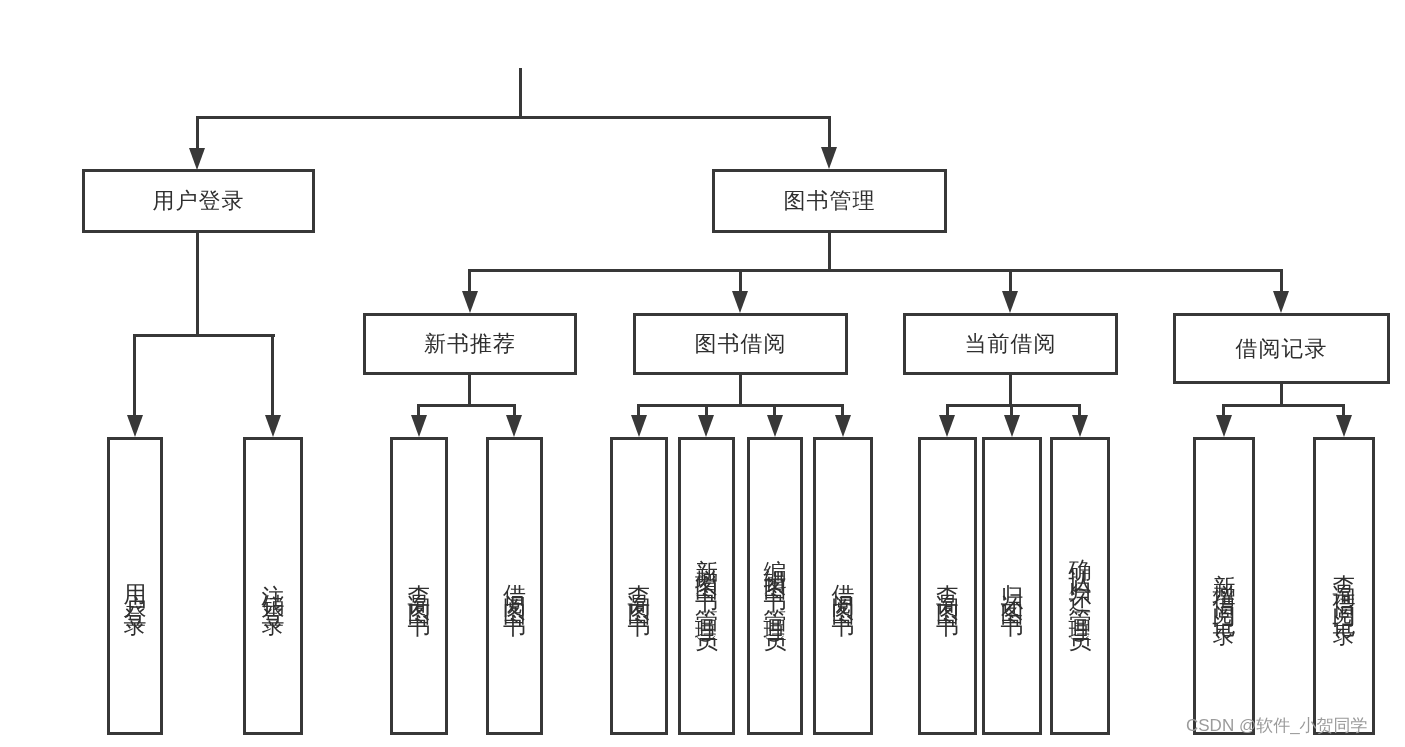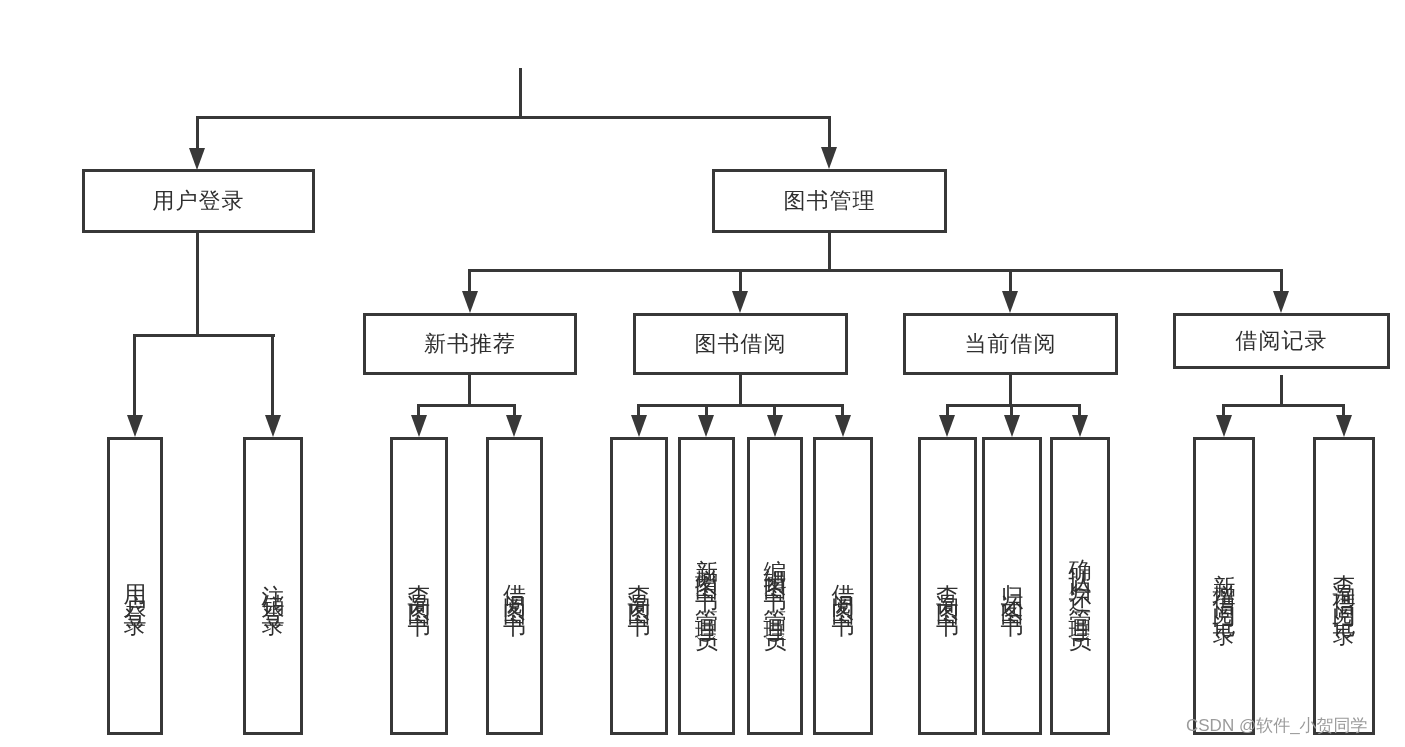--- a/index.html
+++ b/index.html
@@ -72,21 +72,21 @@
 
 <div class="canvas">
 
 
   <div class="box" style="left:82px;top:169px;width:233px;height:64px">用户登录</div>
   <div class="box" style="left:712px;top:169px;width:235px;height:64px">图书管理</div>
 
   <div class="box" style="left:363px;top:313px;width:214px;height:62px">新书推荐</div>
   <div class="box" style="left:903px;top:313px;width:215px;height:62px">当前借阅</div>
   <div class="box" style="left:633px;top:313px;width:215px;height:62px">图书借阅</div>
-  <div class="box" style="left:1173px;top:313px;width:217px;height:56px">借阅记录</div>
+  <div class="box" style="left:1173px;top:313px;width:217px;height:71px">借阅记录</div>
 
   <div class="box leaf" style="left:107px;top:437px;width:56px;height:298px">
     <span class="vtext">用户登录</span>
   </div>
   <div class="box leaf" style="left:243px;top:437px;width:60px;height:298px">
     <span class="vtext">注销登录</span>
   </div>
 
   <div class="box leaf" style="left:390px;top:437px;width:58px;height:298px">
     <span class="vtext">查询图书</span>

